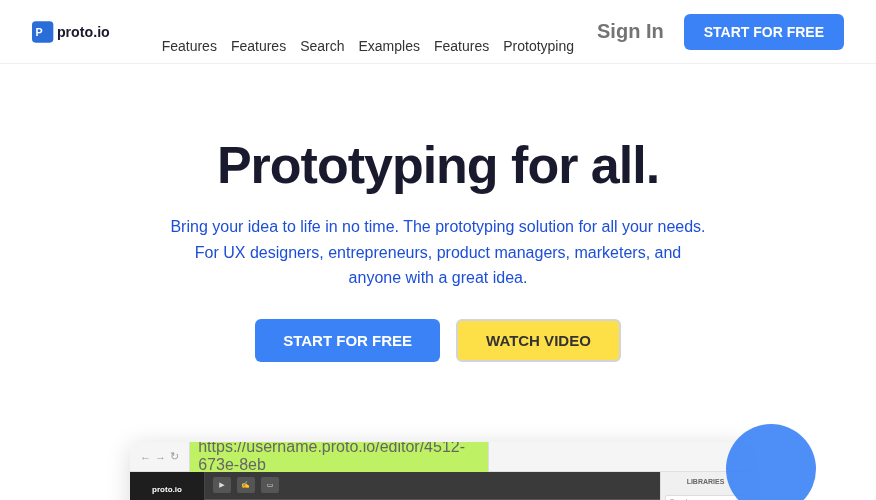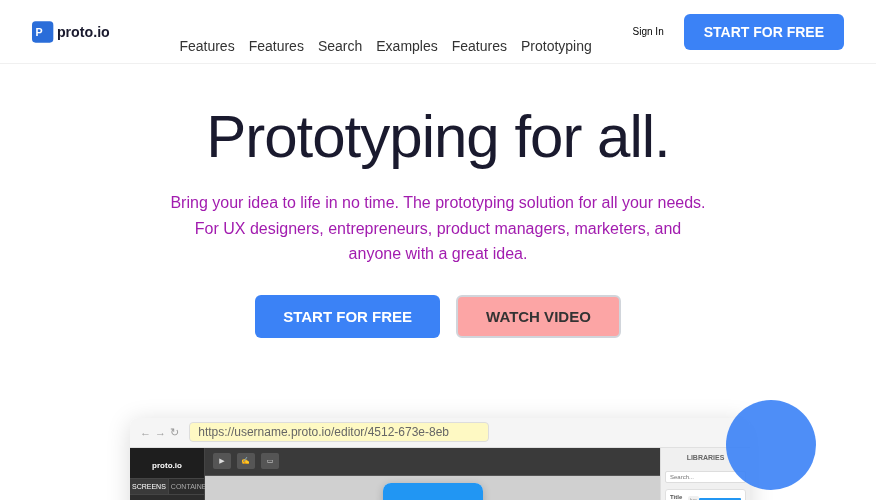--- a/index.html
+++ b/index.html
@@ -53,23 +53,23 @@
     }
 
     .nav-right {
       display: flex;
       align-items: center;
       gap: 20px;
     }
 
     .sign-in-link {
       text-decoration: none;
-      color: #000000;
-      font-size: 10px;
-      font-weight: 400;
+      color: #737373;
+      font-size: 20px;
+      font-weight: 700;
     }
 
     .start-free-btn {
       background: #3b82f6;
       color: #fff;
       border: none;
       border-radius: 6px;
       padding: 10px 20px;
       font-size: 14px;
       font-weight: 600;
@@ -79,35 +79,36 @@
     }
 
     
     .hero {
       text-align: center;
       padding: 40px 32px 20px;
       position: relative;
     }
 
     .hero h1 {
-      font-size: 60px;
-      font-weight: 400;
+      font-size: 52px;
+      font-weight: 700;
       color: #1a1a2e;
       line-height: 1.1;
       margin-bottom: 20px;
       letter-spacing: -1px;
+      margin-top: 33px;
     }
 
     .hero h1 span {
       color: #1a1a2e;
     }
 
     .hero-subtitle {
       font-size: 16px;
-      color: #a21caf;
+      color: #1d4ed8;
       max-width: 540px;
       margin: 0 auto 28px;
       line-height: 1.6;
     }
 
     .hero-buttons {
       display: flex;
       justify-content: center;
       gap: 16px;
       margin-bottom: 32px;
@@ -120,21 +121,21 @@
       border-radius: 6px;
       padding: 13px 28px;
       font-size: 15px;
       font-weight: 600;
       cursor: pointer;
       text-decoration: none;
       display: inline-block;
     }
 
     .btn-secondary {
-      background: #fca5a5;
+      background: #fde047;
       color: #333;
       border: 2px solid #d1d5db;
       border-radius: 6px;
       padding: 11px 28px;
       font-size: 15px;
       font-weight: 600;
       cursor: pointer;
       text-decoration: none;
       display: inline-block;
     }
@@ -190,25 +191,25 @@
       gap: 4px;
       margin-right: 4px;
     }
 
     .browser-arrow {
       color: #999;
       font-size: 11px;
     }
 
     .browser-url {
-      background: #fef9c3;
+      background: #bef264;
       border: 1px solid #ddd;
       border-radius: 4px;
       padding: 2px 8px;
-      font-size: 12px;
+      font-size: 16px;
       color: #666;
       flex: 1;
       max-width: 300px;
     }
 
     
     .editor-content {
       display: flex;
       height: 190px;
       background: #f8f8f8;

